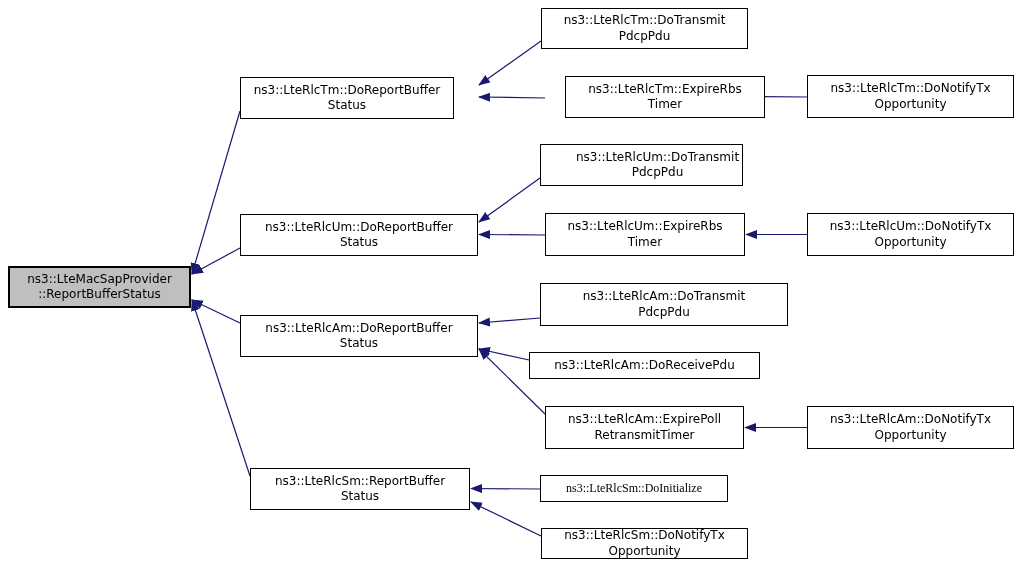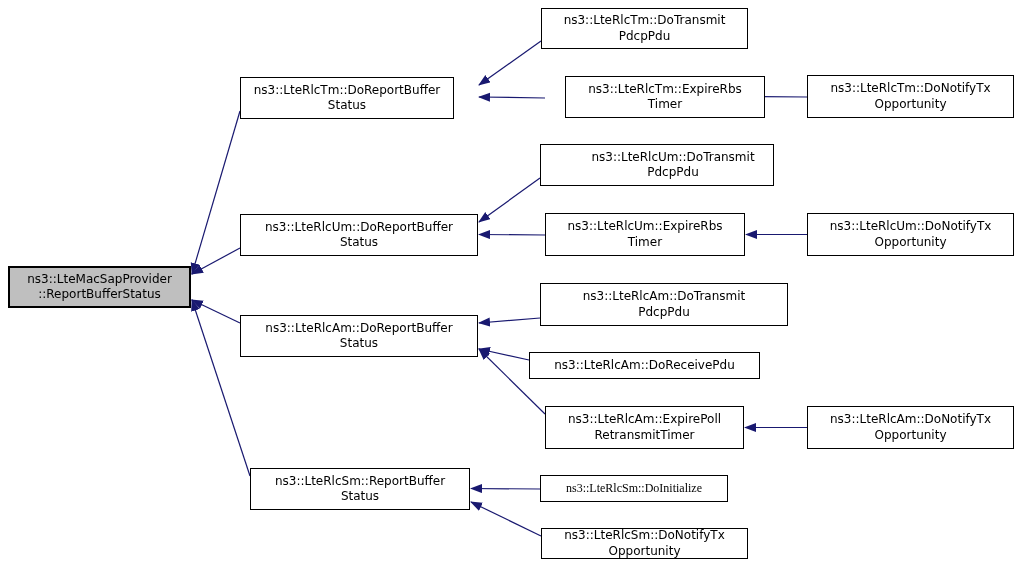--- a/index.html
+++ b/index.html
@@ -86,21 +86,21 @@
 
   <div class="node" style="left:545px; top:76px;  width:200px; height:42px;margin-left:20px;">ns3::LteRlcTm::ExpireRbs
 Timer</div>
 
   <div class="node" style="left:807px; top:75px;  width:207px; height:43px;">ns3::LteRlcTm::DoNotifyTx
 Opportunity</div>
 
   <div class="node" style="left:240px; top:214px; width:238px; height:42px;">ns3::LteRlcUm::DoReportBuffer
 Status</div>
 
-  <div class="node" style="left:540px; top:144px; width:234px; height:42px;padding-left:32px;">ns3::LteRlcUm::DoTransmit
+  <div class="node" style="left:540px; top:144px; width:203px; height:42px;padding-left:32px;">ns3::LteRlcUm::DoTransmit
 PdcpPdu</div>
 
   <div class="node" style="left:545px; top:213px; width:200px; height:43px;">ns3::LteRlcUm::ExpireRbs
 Timer</div>
 
   <div class="node" style="left:807px; top:213px; width:207px; height:43px;">ns3::LteRlcUm::DoNotifyTx
 Opportunity</div>
 
   <div class="node" style="left:240px; top:315px; width:238px; height:42px;">ns3::LteRlcAm::DoReportBuffer
 Status</div>

